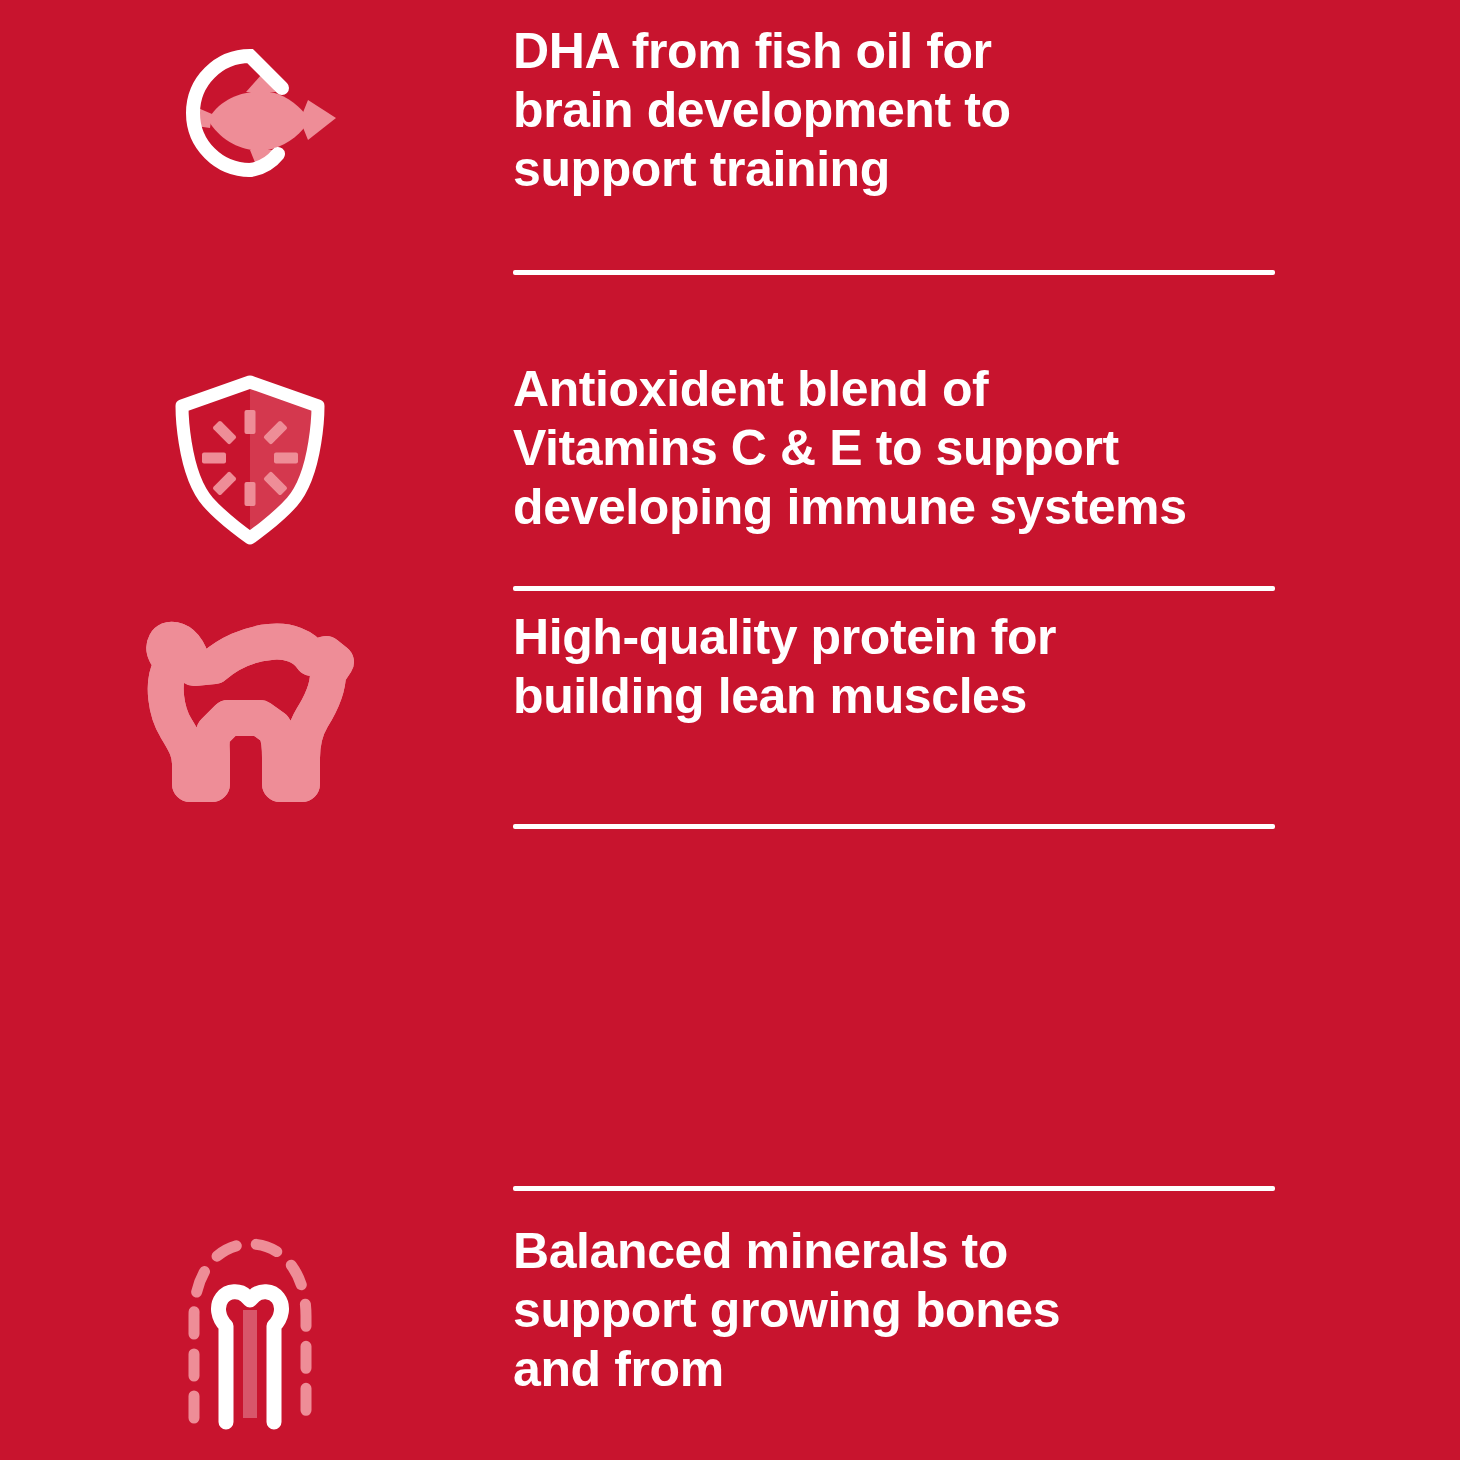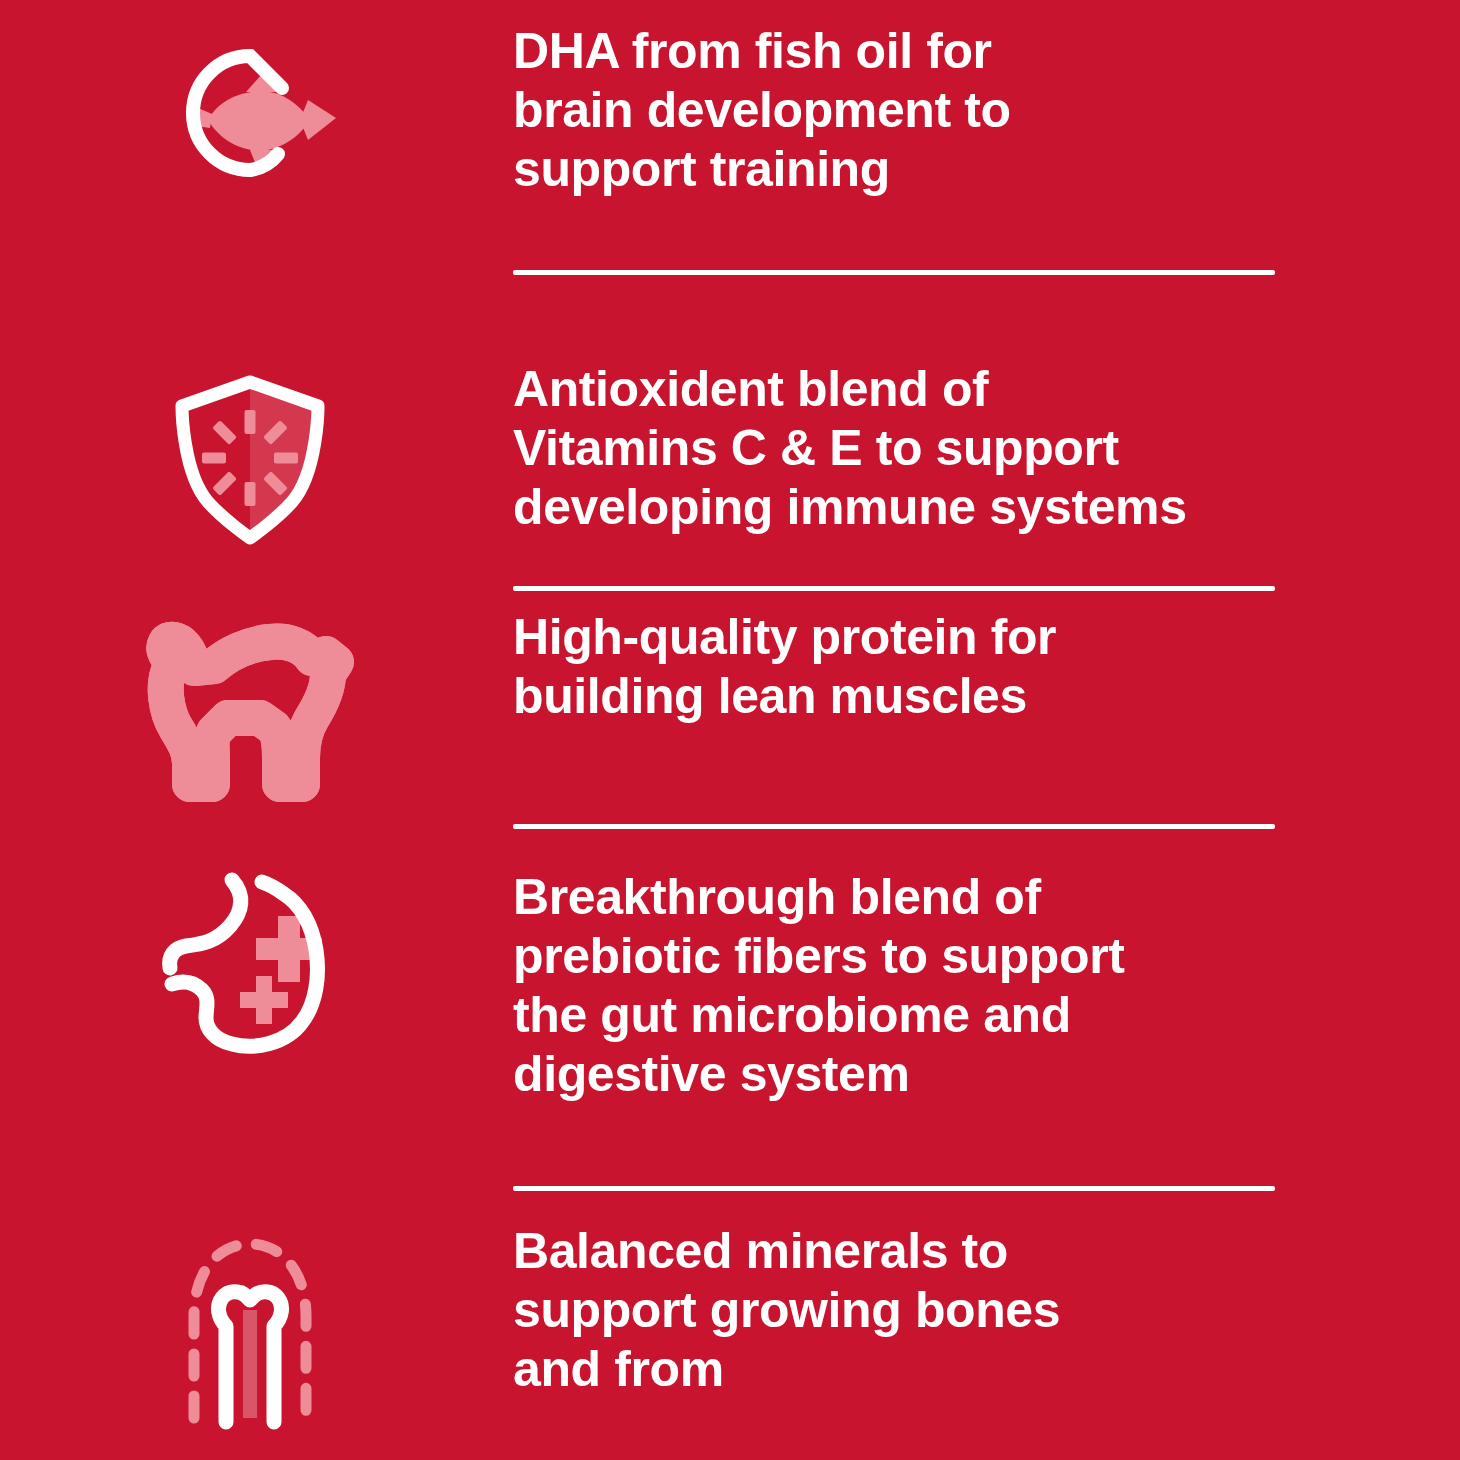--- a/index.html
+++ b/index.html
@@ -205,54 +205,20 @@
       </svg>
     </div>
     <div class="text-cell">
       <p class="benefit-text">High-quality protein for
 building lean muscles</p>
     </div>
   </div>
 
   <div class="divider" id="div-3"></div>
 
-  <div class="benefit-row" id="row-prebio">
-    <div class="icon-cell">
-      <svg id="icon-prebio" viewBox="0 0 200 190" width="200" height="190" aria-hidden="true">
-
-        <g fill="#EE8D97">
-          <path d="M128 48 L150 48 L150 70 L172 70 L172 92 L150 92 L150 114 L128 114 L128 92 L106 92 L106 70 L128 70 Z"></path>
-          <path d="M106 108 L122 108 L122 124 L138 124 L138 140 L122 140 L122 156 L106 156 L106 140 L90 140 L90 124 L106 124 Z"></path>
-        </g>
-
-        <g fill="none" stroke="#FFFFFF" stroke-width="15" stroke-linecap="round" stroke-linejoin="round">
-
-          <path d="M82 12
-                   C 96 28, 92 44, 80 58
-                   C 66 74, 52 76, 36 78
-                   C 24 80, 18 88, 20 100"></path>
-
-          <path d="M22 116
-                   C 34 112, 44 114, 52 122
-                   C 60 130, 56 140, 56 150
-                   C 56 160, 64 172, 82 176
-                   C 104 182, 136 176, 152 154
-                   C 166 136, 170 108, 166 82
-                   C 162 56, 150 36, 134 26
-                   C 126 20, 118 16, 112 14"></path>
-        </g>
-      </svg>
-    </div>
-    <div class="text-cell">
-      <p class="benefit-text">Breakthrough blend of
-prebiotic fibers to support
-the gut microbiome and
-digestive system</p>
-    </div>
-  </div>
 
   <div class="divider" id="div-4"></div>
 
   <div class="benefit-row" id="row-minerals">
     <div class="icon-cell">
       <svg id="icon-minerals" viewBox="0 0 180 210" width="180" height="210" aria-hidden="true">
 
         <path d="M34 196
                  L 34 94
                  C 34 50, 58 22, 90 22

